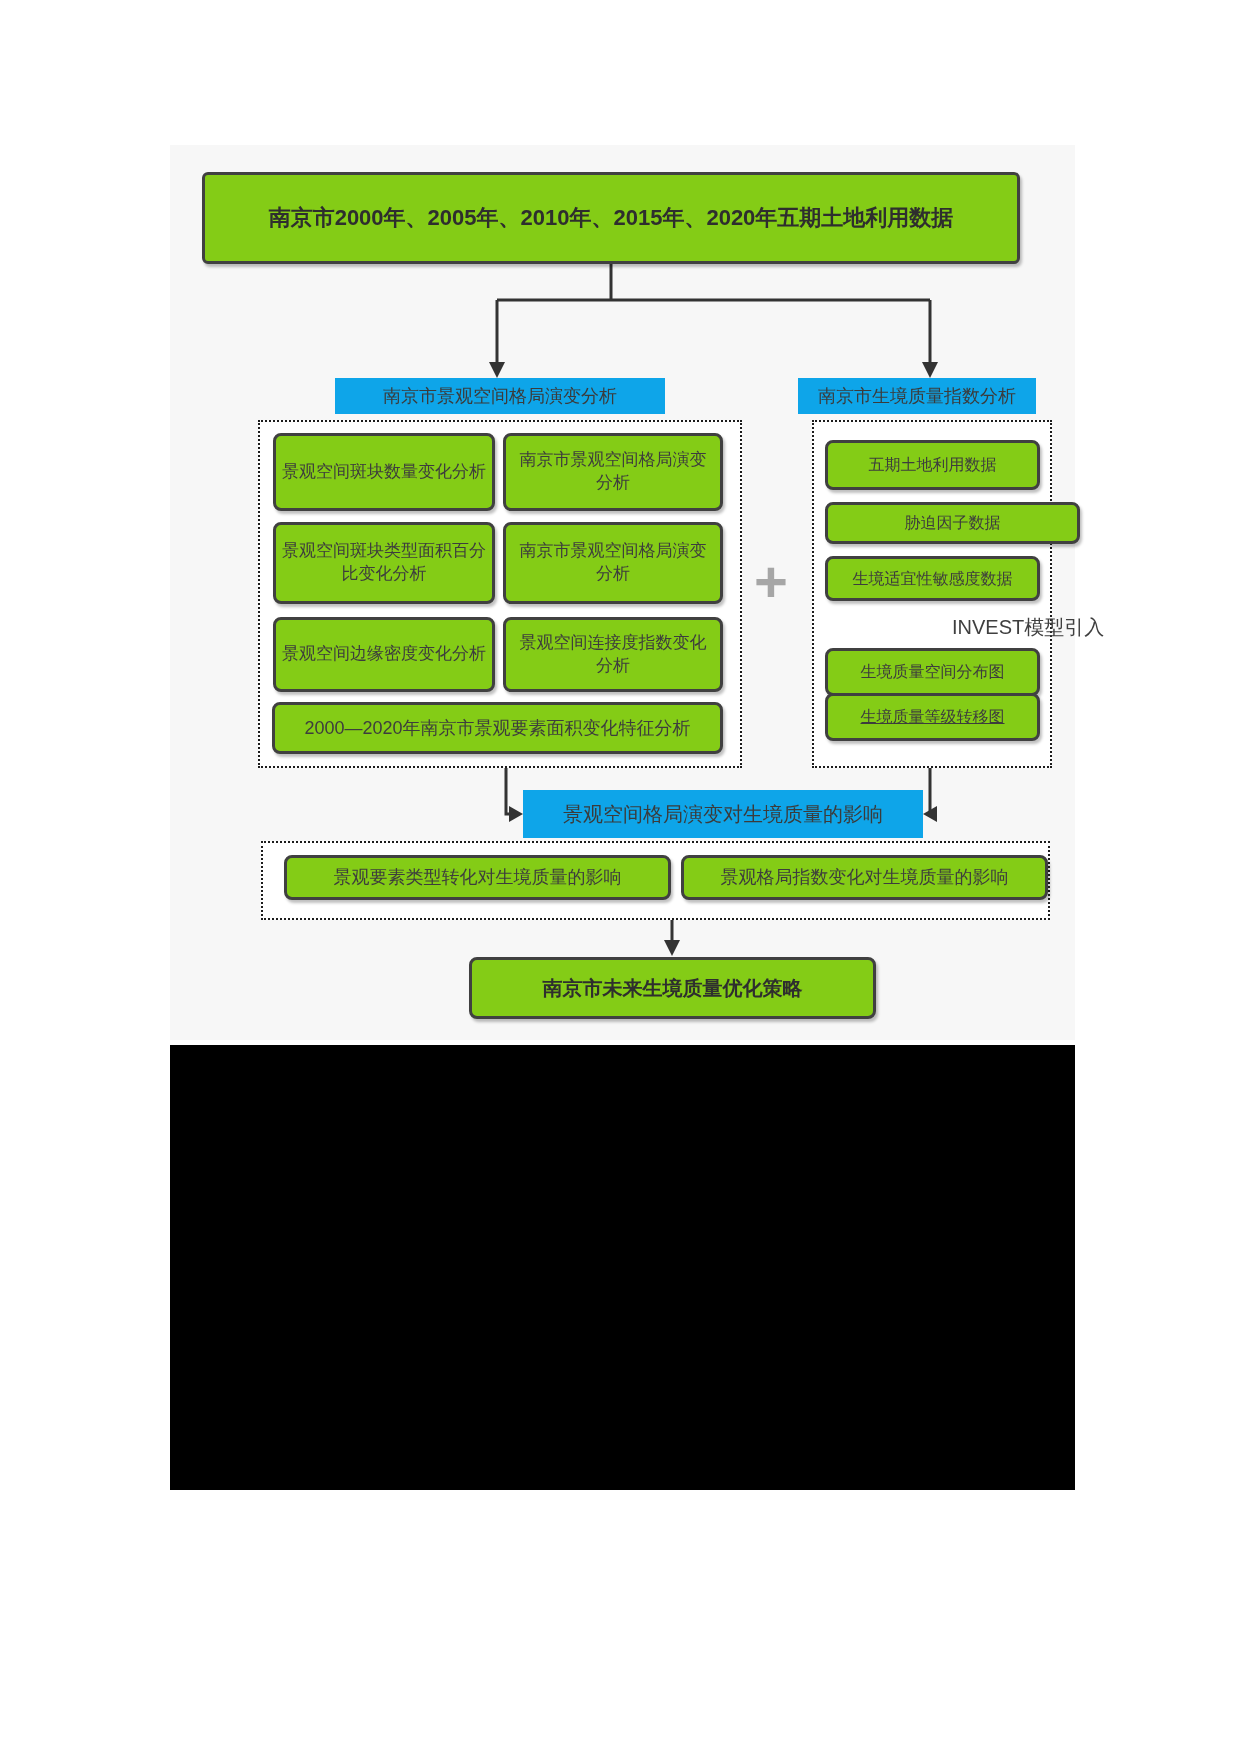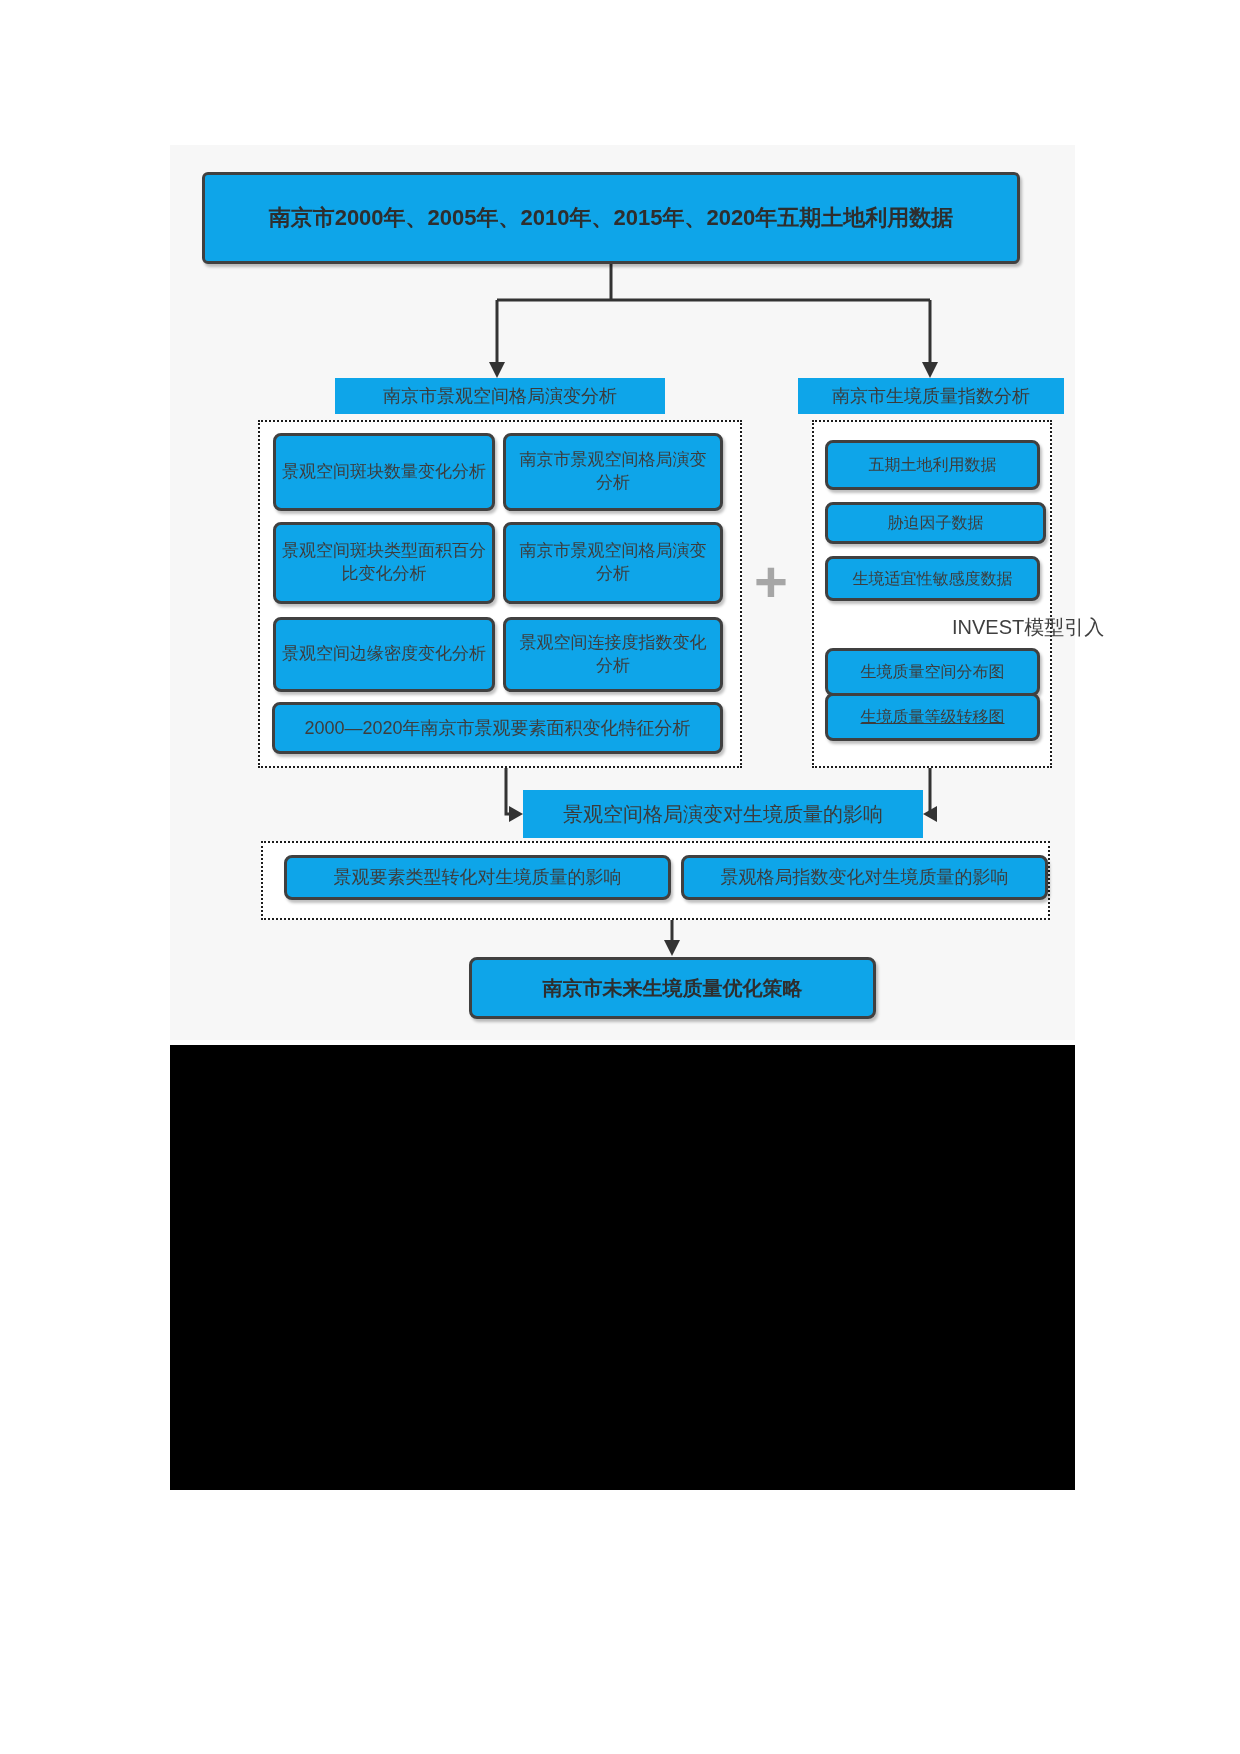--- a/index.html
+++ b/index.html
@@ -10,21 +10,21 @@
   }
   .panel{
     position:absolute;left:170px;top:145px;width:905px;height:895px;
     background:#f7f7f7;
   }
   .black-block{
     position:absolute;left:170px;top:1045px;width:905px;height:445px;
     background:#000000;
   }
   .node{
-    position:absolute;background:#0ea5e9;border:3px solid #404040;border-radius:8px;
+    position:absolute;background:#84cc16;border:3px solid #404040;border-radius:8px;
     display:flex;align-items:center;justify-content:center;text-align:center;
     box-shadow:2px 3px 3px rgba(0,0,0,0.25);
     font-size:17px;line-height:1.35;padding:2px 6px;box-sizing:border-box;
   }
   .node.big{font-size:22px;font-weight:bold;border-radius:6px;color:#2e2e2e;}
   .node.final{font-size:20px;font-weight:bold;color:#2e2e2e;}
   .node.small{font-size:16px;}
   .node.wide{font-size:18px;}
   .glabel{
     position:absolute;background:#0ea5e9;color:#3b3b3b;
@@ -67,36 +67,36 @@
     <polygon points="929,629 945,629 937,646"></polygon>
     <polygon points="509,806 509,822 523,814"></polygon>
     <polygon points="937,806 937,822 923,814"></polygon>
     <polygon points="664,940 680,940 672,956"></polygon>
   </g>
 </svg>
 
 <div class="node big" style="left:202px;top:172px;width:818px;height:92px;">南京市2000年、2005年、2010年、2015年、2020年五期土地利用数据</div>
 
 <div class="glabel" style="left:335px;top:378px;width:330px;height:36px;">南京市景观空间格局演变分析</div>
-<div class="glabel" style="left:798px;top:378px;width:266px;height:36px;">南京市生境质量指数分析</div>
+<div class="glabel" style="left:798px;top:378px;width:238px;height:36px;">南京市生境质量指数分析</div>
 
 <div class="dotted" style="left:258px;top:420px;width:484px;height:348px;"></div>
 <div class="node" style="left:273px;top:433px;width:222px;height:78px;">景观空间斑块数量变化分析</div>
 <div class="node" style="left:503px;top:433px;width:220px;height:78px;">南京市景观空间格局演变分析</div>
 <div class="node" style="left:273px;top:522px;width:222px;height:82px;">景观空间斑块类型面积百分比变化分析</div>
 <div class="node" style="left:503px;top:522px;width:220px;height:82px;">南京市景观空间格局演变分析</div>
 <div class="node" style="left:273px;top:617px;width:222px;height:75px;">景观空间边缘密度变化分析</div>
 <div class="node" style="left:503px;top:617px;width:220px;height:75px;">景观空间连接度指数变化分析</div>
 <div class="node wide" style="left:272px;top:702px;width:451px;height:52px;">2000—2020年南京市景观要素面积变化特征分析</div>
 
 <div class="plus" style="left:741px;top:552px;">+</div>
 
 <div class="dotted" style="left:812px;top:420px;width:240px;height:348px;"></div>
 <div class="node small" style="left:825px;top:440px;width:215px;height:50px;">五期土地利用数据</div>
-<div class="node small" style="left:825px;top:502px;width:221px;height:42px;">胁迫因子数据</div>
+<div class="node small" style="left:825px;top:502px;width:255px;height:42px;">胁迫因子数据</div>
 <div class="node small" style="left:825px;top:556px;width:215px;height:45px;">生境适宜性敏感度数据</div>
 <div class="invest" style="left:952px;top:614px;">INVEST模型引入</div>
 <div class="node small" style="left:825px;top:648px;width:215px;height:48px;">生境质量空间分布图</div>
 <div class="node small" style="left:825px;top:693px;width:215px;height:48px;text-decoration:underline;">生境质量等级转移图</div>
 
 <div class="glabel mid" style="left:523px;top:790px;width:400px;height:48px;">景观空间格局演变对生境质量的影响</div>
 <div class="dotted" style="left:261px;top:841px;width:789px;height:79px;"></div>
 <div class="node wide" style="left:284px;top:855px;width:387px;height:45px;">景观要素类型转化对生境质量的影响</div>
 <div class="node wide" style="left:681px;top:855px;width:367px;height:45px;">景观格局指数变化对生境质量的影响</div>
 

